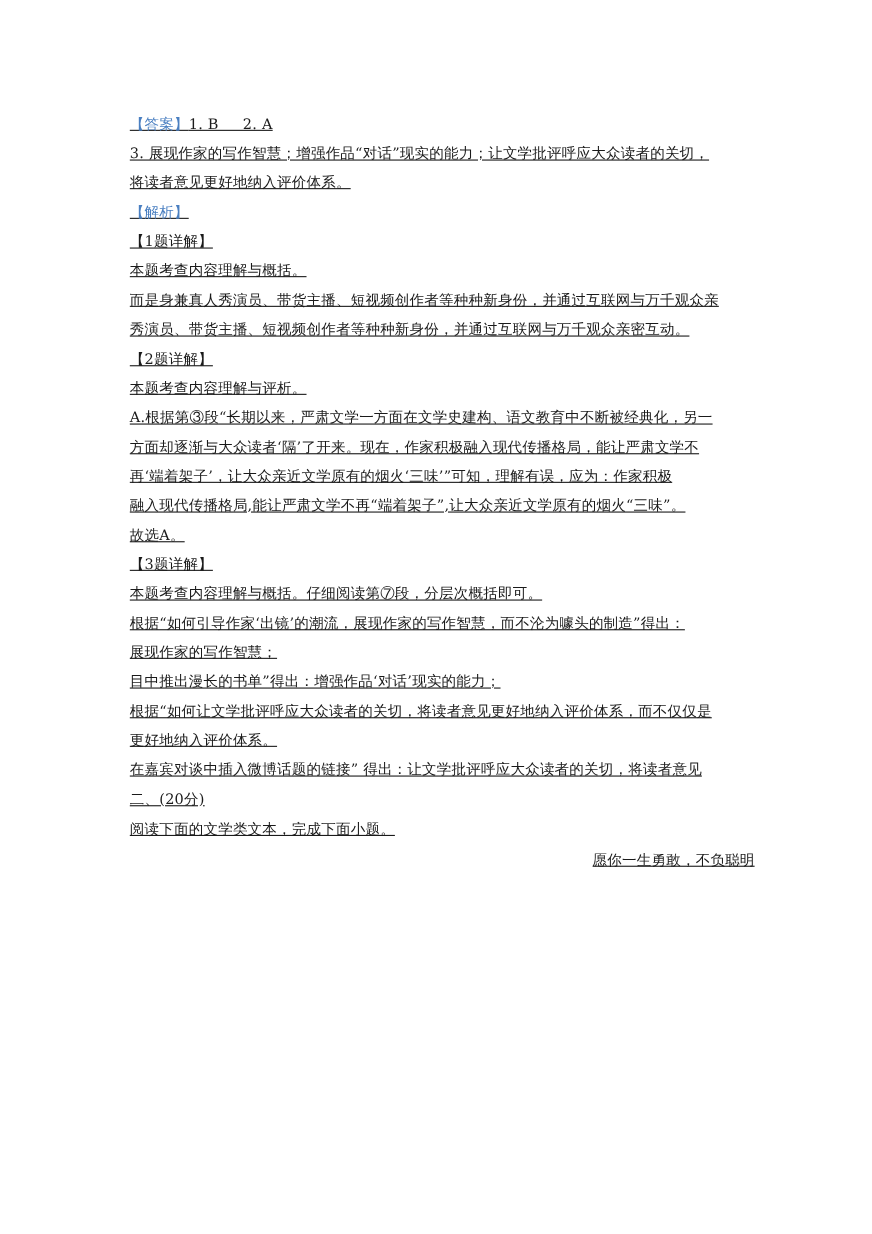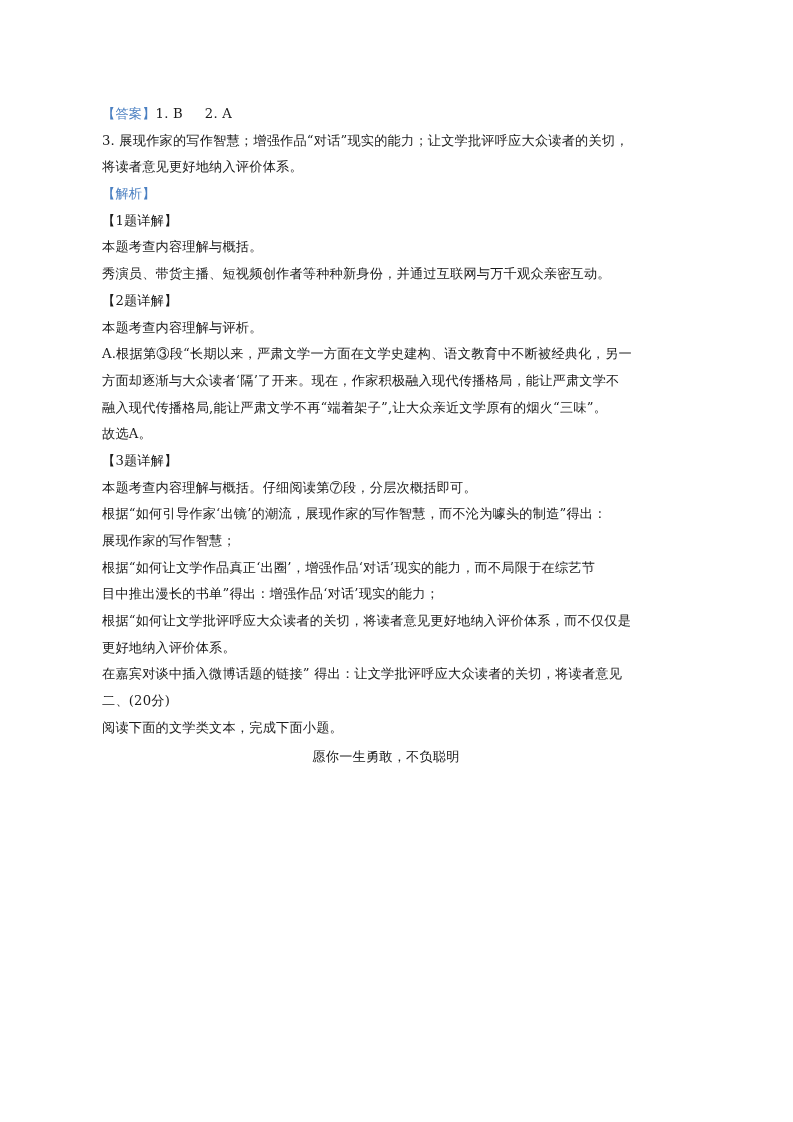--- a/index.html
+++ b/index.html
@@ -1,51 +1,52 @@
 <!DOCTYPE html>
 <html><head>
 <meta charset="utf-8">
 <style>
   html, body { margin: 0; padding: 0; background: #ffffff; }
   body { width: 793px; height: 1122px; position: relative; overflow: hidden;
          font-family: "DejaVu Serif", "Liberation Serif", serif; color: #1a1a1a; }
-  .page { position: absolute; left: 102px; top: 101px; width: 568px; }
+  .page { position: absolute; left: 118px; top: 101px; width: 568px; text-decoration: underline; }
   .line { font-size: 13.2px; line-height: 26.7px; height: 26.7px; white-space: nowrap; letter-spacing: 0.2px; }
   .blue { color: #4a7fc1; }
   .center { text-align: center; padding-left: 0; }
-  .title-line { margin-top: 2px; }
+  .title-line { margin-top: 2px; text-align: right; }
 </style>
 </head>
 <body>
 
 <div class="page">
   <div class="line">
     <span class="blue">【答案】</span><span style="white-space:pre">1. B     2. A</span>
   </div>
   <div class="line">3. 展现作家的写作智慧；增强作品“对话”现实的能力；让文学批评呼应大众读者的关切，</div>
   <div class="line">将读者意见更好地纳入评价体系。</div>
 
   <div class="line blue">【解析】</div>
 
   <div class="line">【1题详解】</div>
   <div class="line">本题考查内容理解与概括。</div>
+  <div class="line">而是身兼真人秀演员、带货主播、短视频创作者等种种新身份，并通过互联网与万千观众亲</div>
   <div class="line">秀演员、带货主播、短视频创作者等种种新身份，并通过互联网与万千观众亲密互动。</div>
 
   <div class="line">【2题详解】</div>
   <div class="line">本题考查内容理解与评析。</div>
   <div class="line">A.根据第③段“长期以来，严肃文学一方面在文学史建构、语文教育中不断被经典化，另一</div>
   <div class="line">方面却逐渐与大众读者‘隔’了开来。现在，作家积极融入现代传播格局，能让严肃文学不</div>
+  <div class="line">再‘端着架子’，让大众亲近文学原有的烟火‘三味’”可知，理解有误，应为：作家积极</div>
   <div class="line">融入现代传播格局,能让严肃文学不再“端着架子”,让大众亲近文学原有的烟火“三味”。</div>
   <div class="line">故选A。</div>
 
   <div class="line">【3题详解】</div>
   <div class="line">本题考查内容理解与概括。仔细阅读第⑦段，分层次概括即可。</div>
   <div class="line">根据“如何引导作家‘出镜’的潮流，展现作家的写作智慧，而不沦为噱头的制造”得出：</div>
   <div class="line">展现作家的写作智慧；</div>
-  <div class="line">根据“如何让文学作品真正‘出圈’，增强作品‘对话’现实的能力，而不局限于在综艺节</div>
   <div class="line">目中推出漫长的书单”得出：增强作品‘对话’现实的能力；</div>
   <div class="line">根据“如何让文学批评呼应大众读者的关切，将读者意见更好地纳入评价体系，而不仅仅是</div>
   <div class="line">更好地纳入评价体系。</div>
   <div class="line">在嘉宾对谈中插入微博话题的链接” 得出：让文学批评呼应大众读者的关切，将读者意见</div>
 
   <div class="line">二、(20分)</div>
   <div class="line">阅读下面的文学类文本，完成下面小题。</div>
   <div class="line center title-line">愿你一生勇敢，不负聪明</div>
 </div>
 

